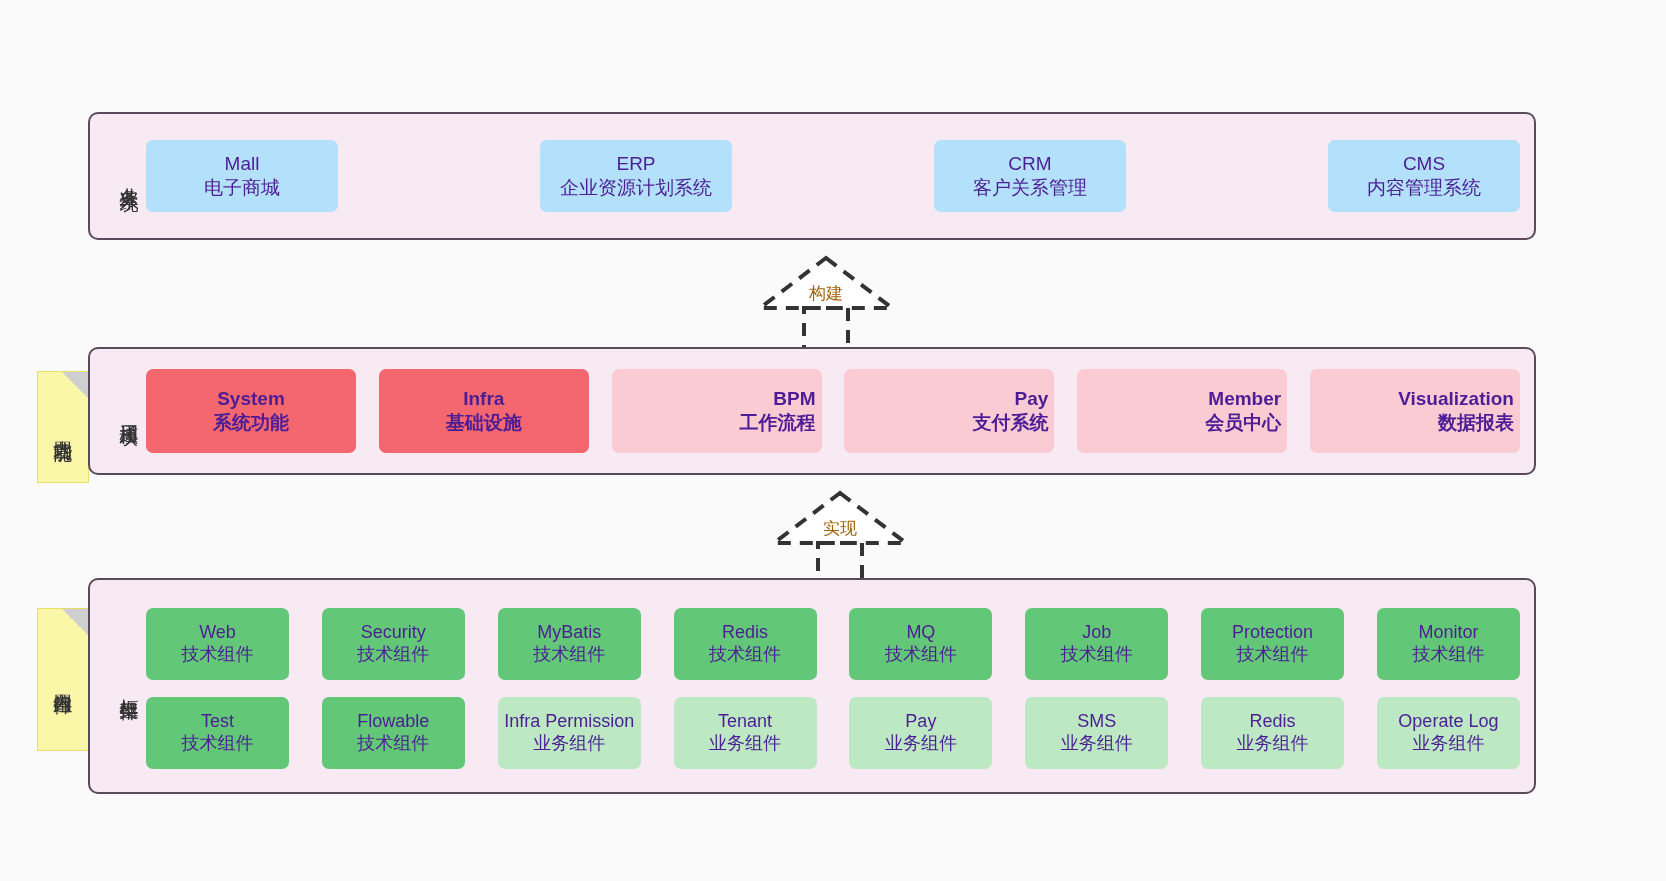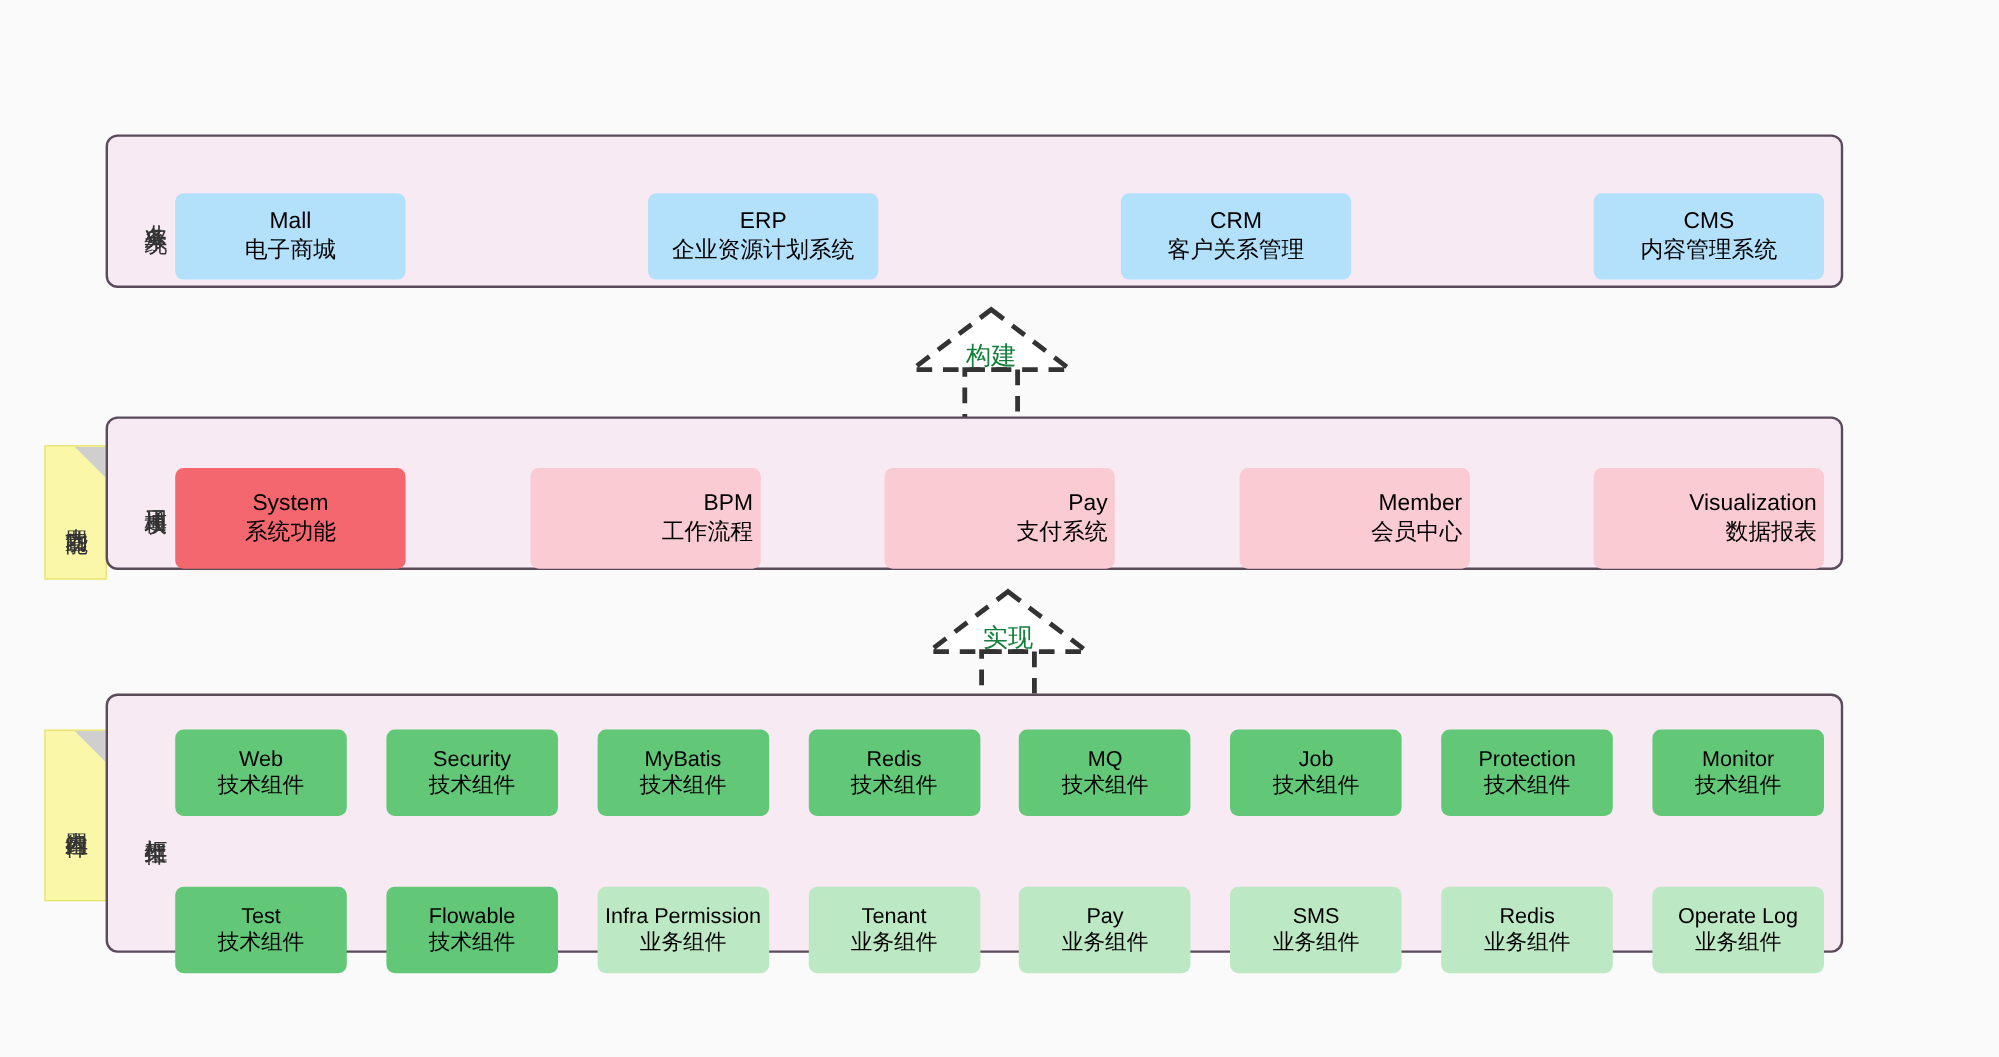--- a/index.html
+++ b/index.html
@@ -68,41 +68,41 @@
   .node {
     box-sizing: border-box;
     border-radius: 7px;
     display: flex;
     flex-direction: column;
     align-items: center;
     justify-content: center;
     text-align: center;
     font-size: 19px;
     line-height: 1.26;
-    color: #000000;
+    color: #4c1d95;
     padding: 4px 6px;
-    margin-top: 42px;
   }
   .node .n-en { display: block; }
   .node .n-cn { display: block; }
 
   
   #layer-business { left: 88px; top: 112px; width: 1448px; height: 128px; }
   #layer-business .layer-title { letter-spacing: 2px; font-size: 19px; }
   #layer-business .node {
     background: #B3E0FB;
     width: 192px;
     height: 72px;
   }
 
   
   #layer-common { left: 88px; top: 347px; width: 1448px; height: 128px; }
   #layer-common .node {
-    width: 192px;
+    width: 210px;
     height: 84px;
+    font-weight: bold;
   }
   .node.solid-red { background: #F4676F; }
   .node.soft-pink { background: #FBCBD4; align-items: flex-end; }
 
   
   #layer-framework { left: 88px; top: 578px; width: 1448px; height: 216px; }
   #layer-framework .layer-body { padding: 4px 14px 0 6px; }
   #layer-framework .node {
     width: 143px;
     height: 72px;
@@ -148,22 +148,22 @@
     width: 200px;
     height: 105px;
   }
   .connector svg { display: block; }
   .connector .conn-label {
     position: absolute;
     left: 0;
     width: 100%;
     top: 32px;
     text-align: center;
-    font-size: 21px;
-    color: #15803d;
+    font-size: 17px;
+    color: #a16207;
     background: transparent;
     pointer-events: none;
   }
   #connector-build     { left: 726px; top: 250px; }
   #connector-implement { left: 740px; top: 485px; }
 </style>
 </head>
 <body>
 
 <div class="canvas">
@@ -213,20 +213,24 @@
 
   <div class="layer" id="layer-common">
     <div class="layer-title">通用模块</div>
     <div class="layer-body">
 
       <div class="node solid-red">
         <span class="n-en">System</span>
         <span class="n-cn">系统功能</span>
       </div>
 
+      <div class="node solid-red">
+        <span class="n-en">Infra</span>
+        <span class="n-cn">基础设施</span>
+      </div>
 
       <div class="node soft-pink">
         <span class="n-en">BPM</span>
         <span class="n-cn">工作流程</span>
       </div>
 
       <div class="node soft-pink">
         <span class="n-en">Pay</span>
         <span class="n-cn">支付系统</span>
       </div>

